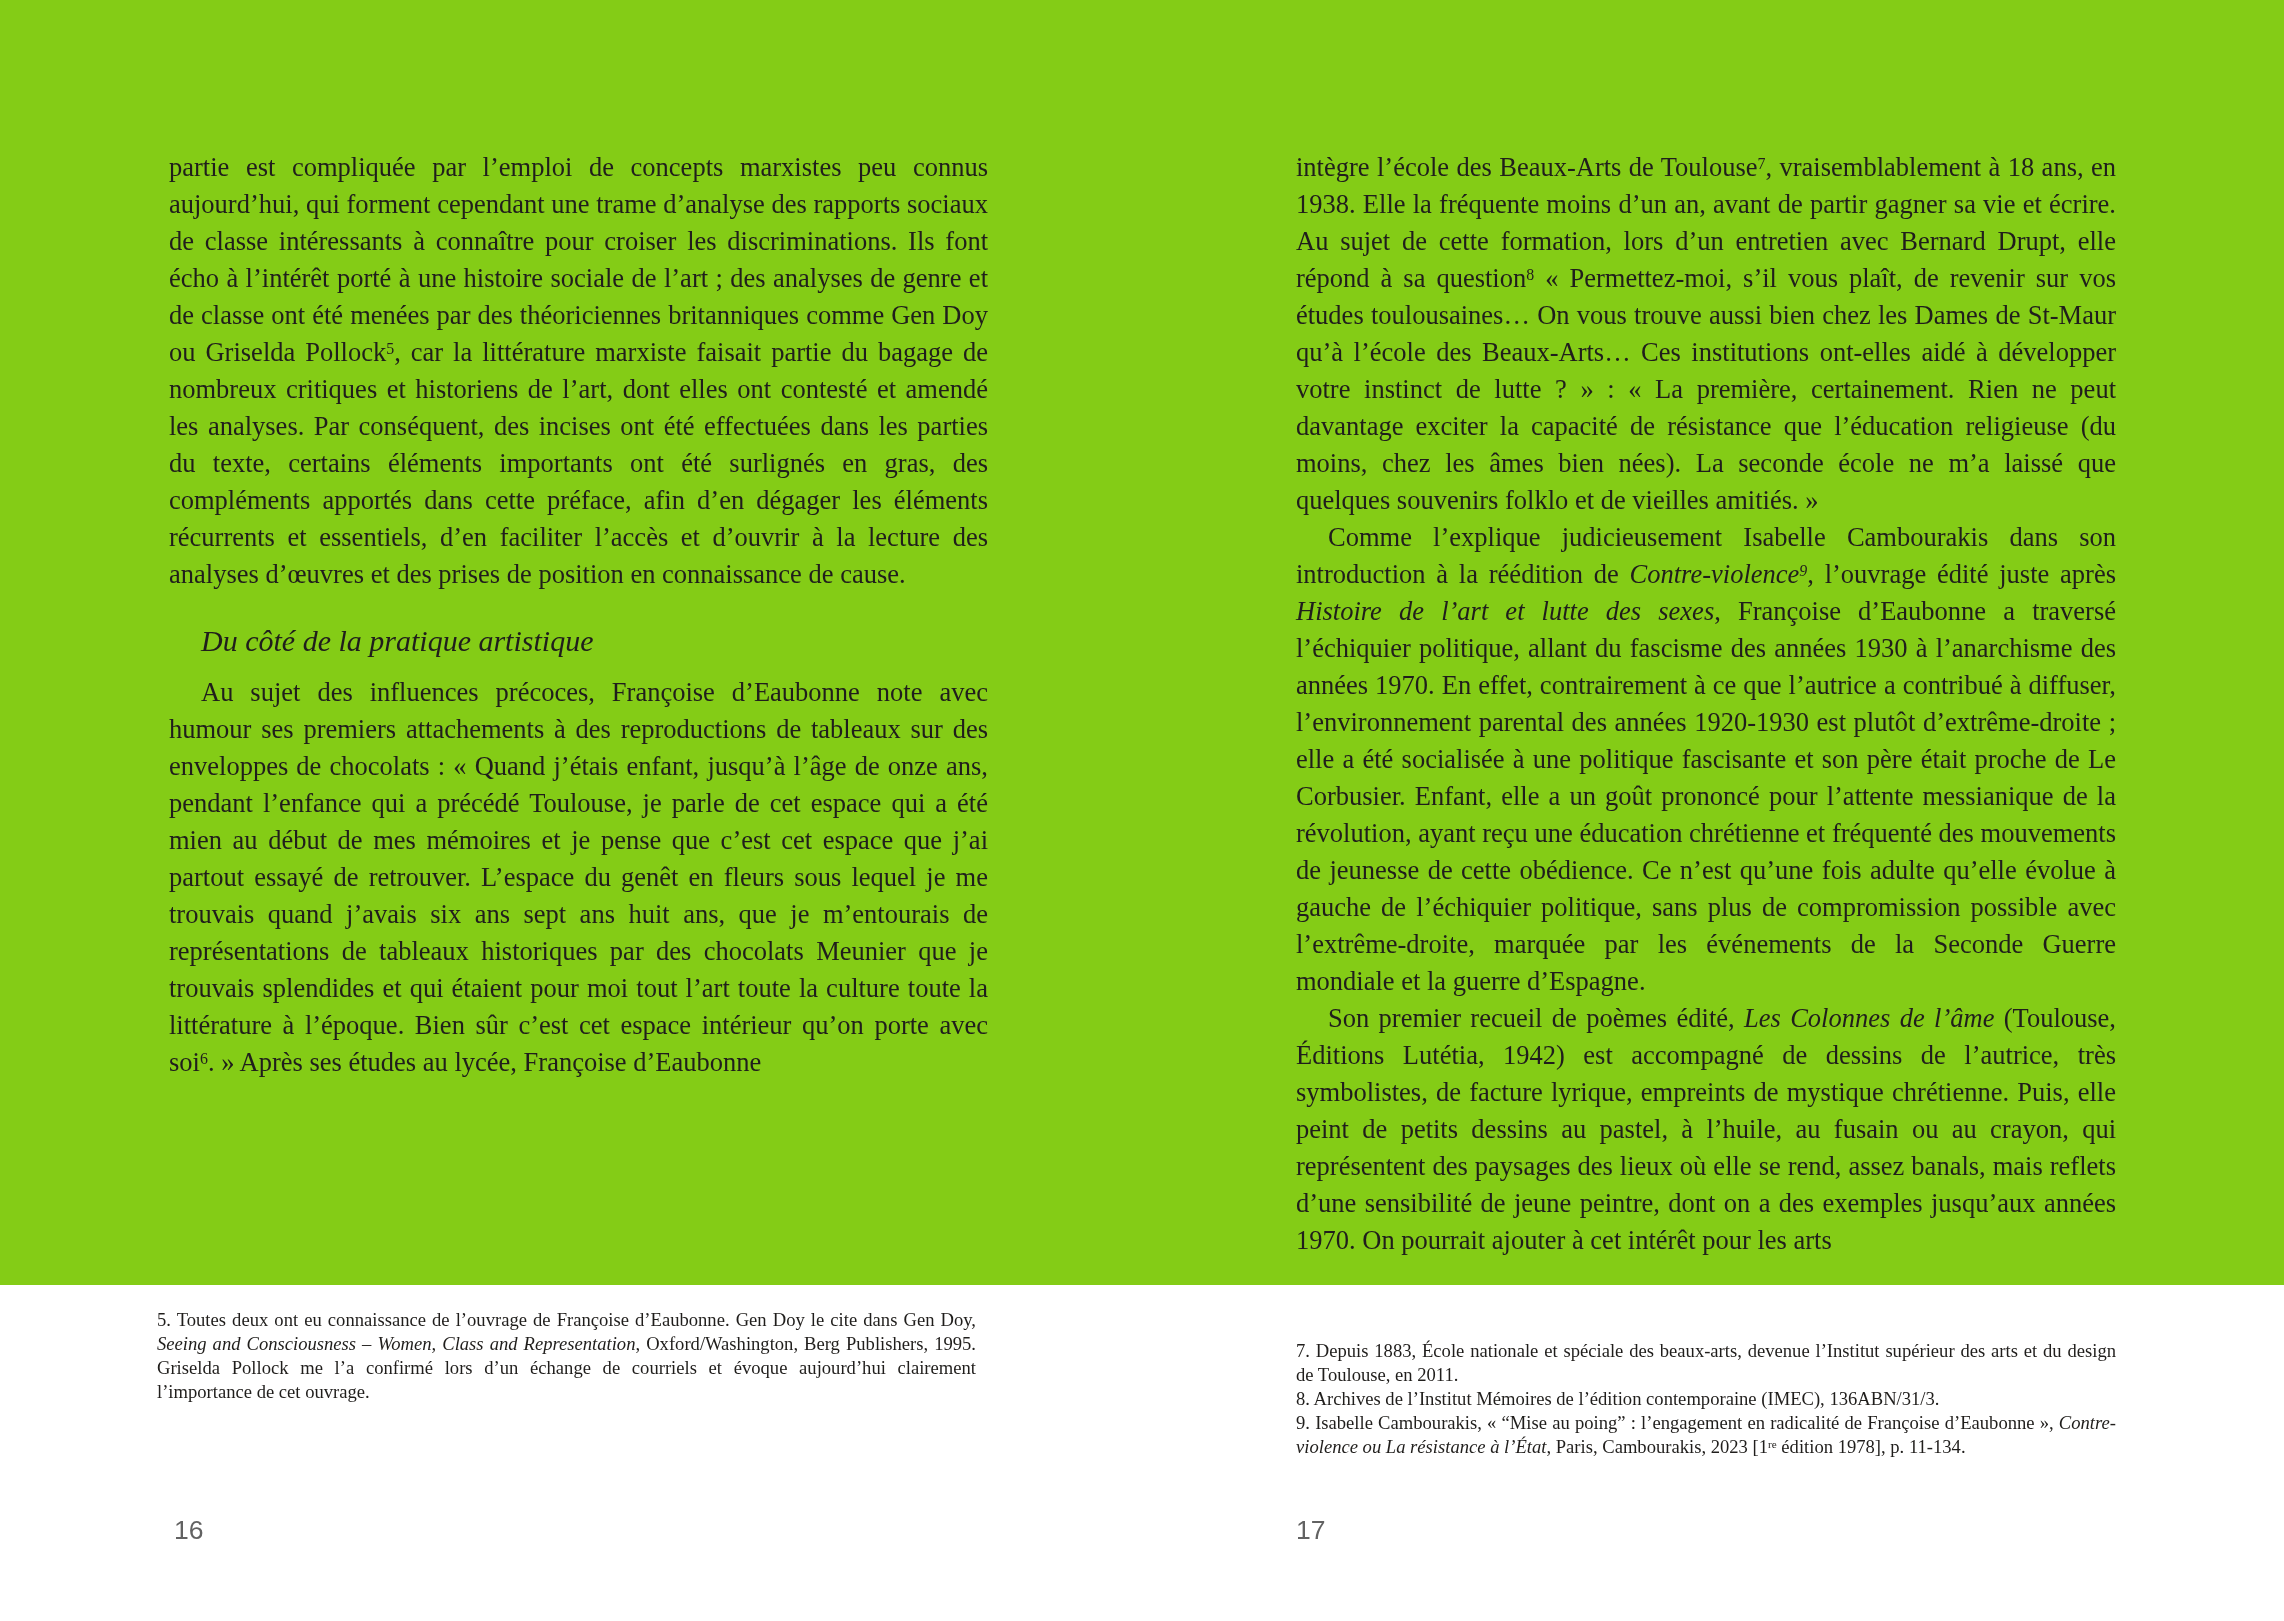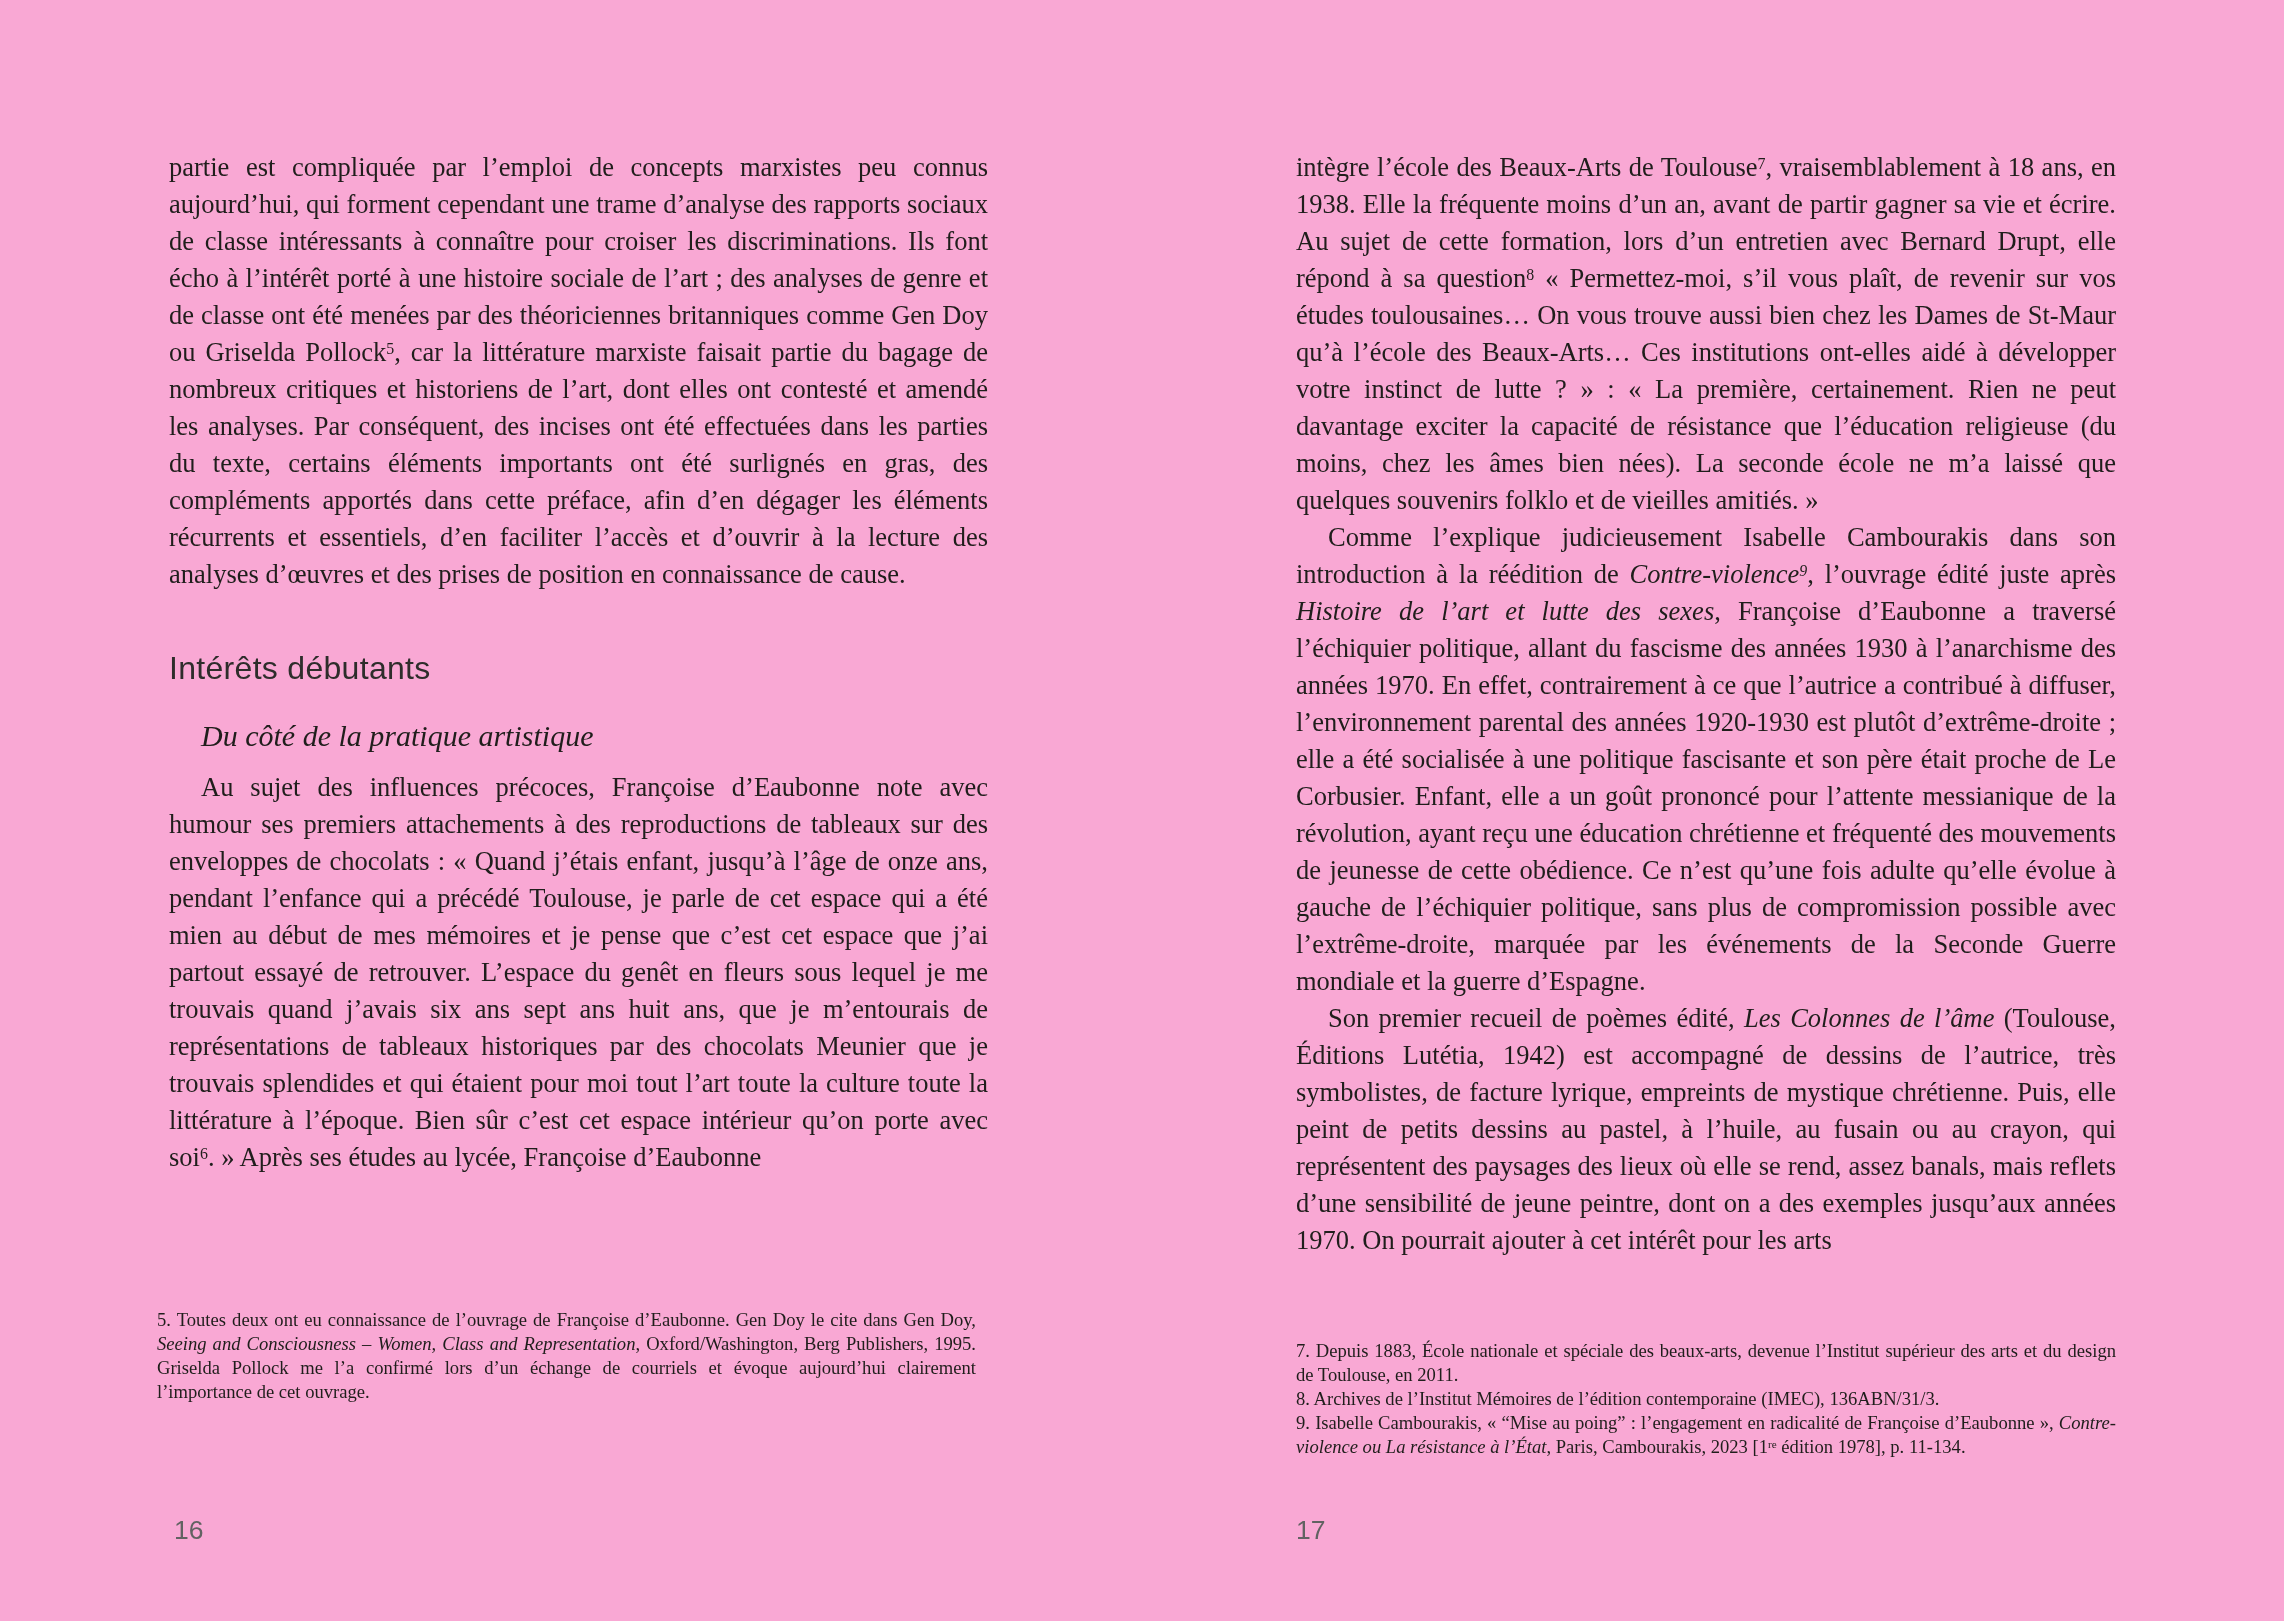--- a/index.html
+++ b/index.html
@@ -4,21 +4,21 @@
 <style>
   html, body { margin: 0; padding: 0; }
   body {
     width: 2285px; height: 1621px;
     background: #ffffff;
     font-family: "Liberation Serif", serif;
     color: #201e1c;
     overflow: hidden;
   }
   .spread { position: relative; width: 2285px; height: 1621px; display: flex; }
-  .page { position: relative; width: 1142px; height: 1621px; background: #f9a8d4; }
+  .page { position: relative; width: 1142px; height: 1285px; background: #84cc16; }
   .page-right { width: 1143px; }
 
   .text-col { position: absolute; top: 149px; }
   .page-left  .text-col { left: 169px; width: 819px; }
   .page-right .text-col { left: 154px; width: 820px; }
 
   .para {
     margin: 0;
     font-size: 26.5px;
     line-height: 37px;
@@ -76,21 +76,20 @@
   .page-right .page-number { left: 154px; width: 820px; }
 </style>
 </head>
 <body>
 
 <div class="spread">
 
   <section class="page page-left">
     <div class="text-col">
       <p class="para"><span>partie est compliquée par l’emploi de concepts marxistes peu connus aujourd’hui, qui forment cependant une trame d’analyse des rapports sociaux de classe intéressants à connaître pour croiser les discriminations. Ils font écho à l’intérêt porté à une histoire sociale de l’art ; des analyses de genre et de classe ont été menées par des théoriciennes britanniques comme Gen Doy ou Griselda Pollock</span><sup>5</sup><span>, car la littérature marxiste faisait partie du bagage de nombreux critiques et historiens de l’art, dont elles ont contesté et amendé les analyses. Par conséquent, des incises ont été effectuées dans les parties du texte, certains éléments importants ont été surlignés en gras, des compléments apportés dans cette préface, afin d’en dégager les éléments récurrents et essentiels, d’en faciliter l’accès et d’ouvrir à la lecture des analyses d’œuvres et des prises de position en connaissance de cause.</span></p>
-      <h2 class="section-heading">Intérêts débutants</h2>
       <p class="subheading">Du côté de la pratique artistique</p>
       <p class="para indent after-sub"><span>Au sujet des influences précoces, Françoise d’Eaubonne note avec humour ses premiers attachements à des reproductions de tableaux sur des enveloppes de chocolats : « Quand j’étais enfant, jusqu’à l’âge de onze ans, pendant l’enfance qui a précédé Toulouse, je parle de cet espace qui a été mien au début de mes mémoires et je pense que c’est cet espace que j’ai partout essayé de retrouver. L’espace du genêt en fleurs sous lequel je me trouvais quand j’avais six ans sept ans huit ans, que je m’entourais de représentations de tableaux historiques par des chocolats Meunier que je trouvais splendides et qui étaient pour moi tout l’art toute la culture toute la littérature à l’époque. Bien sûr c’est cet espace intérieur qu’on porte avec soi</span><sup>6</sup><span>. » Après ses études au lycée, Françoise d’Eaubonne</span></p>
     </div>
     <div class="footnotes">
       <p class="footnote"><span>5. Toutes deux ont eu connaissance de l’ouvrage de Françoise d’Eaubonne. Gen Doy le cite dans Gen Doy, </span><span class="it">Seeing and Consciousness – Women, Class and Representation</span><span>, Oxford/Washington, Berg Publishers, 1995. Griselda Pollock me l’a confirmé lors d’un échange de courriels et évoque aujourd’hui clairement l’importance de cet ouvrage.</span></p>
     </div>
     <div class="page-number">16</div>
   </section>
 
   <section class="page page-right">

